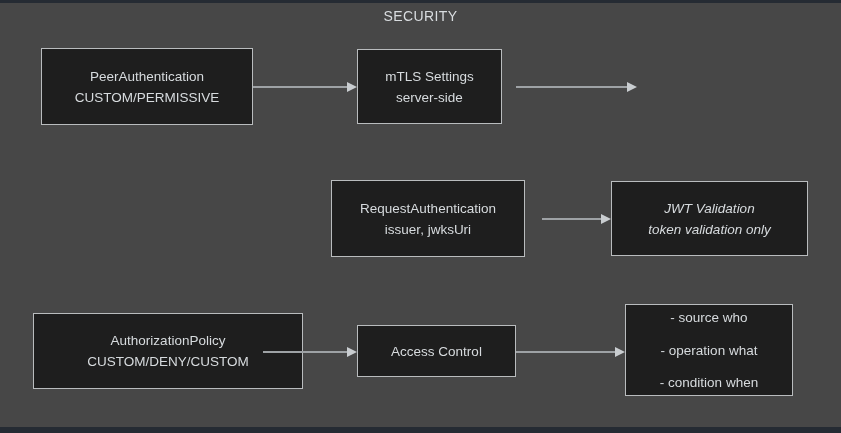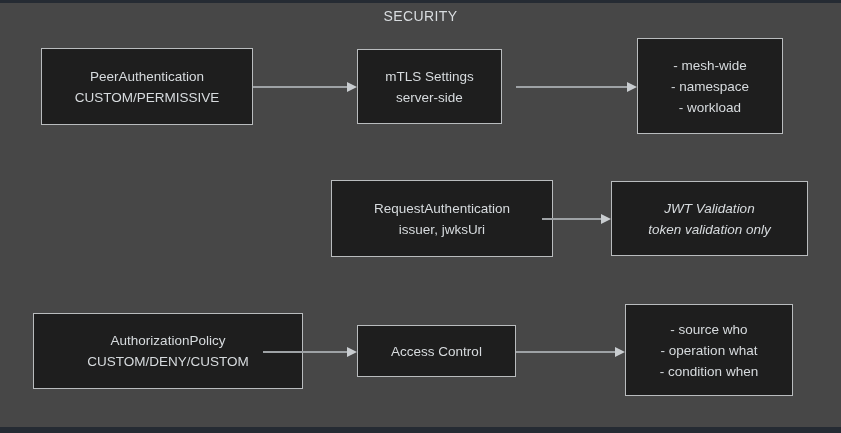--- a/index.html
+++ b/index.html
@@ -105,27 +105,22 @@
   <div class="node" style="left:357px; top:46px; width:145px; height:75px;">
     <span class="ln">mTLS Settings</span>
     <span class="ln">server-side</span>
   </div>
 
   <div class="conn" style="left:516px; top:79px; width:121px;">
     <div class="shaft"></div>
     <div class="head"></div>
   </div>
 
-  <div class="node" style="left:637px; top:35px; width:146px; height:96px;">
-    <span class="ln">- mesh-wide</span>
-    <span class="ln">- namespace</span>
-    <span class="ln">- workload</span>
-  </div>
 
-  <div class="node" style="left:331px; top:177px; width:222px; height:77px;">
+  <div class="node" style="left:331px; top:177px; width:194px; height:77px;">
     <span class="ln">RequestAuthentication</span>
     <span class="ln">issuer, jwksUri</span>
   </div>
 
   <div class="conn" style="left:542px; top:211px; width:69px;">
     <div class="shaft"></div>
     <div class="head"></div>
   </div>
 
   <div class="node" style="left:611px; top:178px; width:197px; height:75px;font-style:italic;">
@@ -145,19 +140,19 @@
 
   <div class="node" style="left:357px; top:322px; width:159px; height:52px;">
     <span class="ln">Access Control</span>
   </div>
 
   <div class="conn" style="left:516px; top:344px; width:109px;">
     <div class="shaft"></div>
     <div class="head"></div>
   </div>
 
-  <div class="node" style="left:625px; top:301px; width:168px; height:92px;">
+  <div class="node" style="left:625px; top:301px; width:168px; height:92px;justify-content:space-between;">
     <span class="ln">- source who</span>
     <span class="ln">- operation what</span>
     <span class="ln">- condition when</span>
   </div>
 
 </div>
 
 </body></html>

